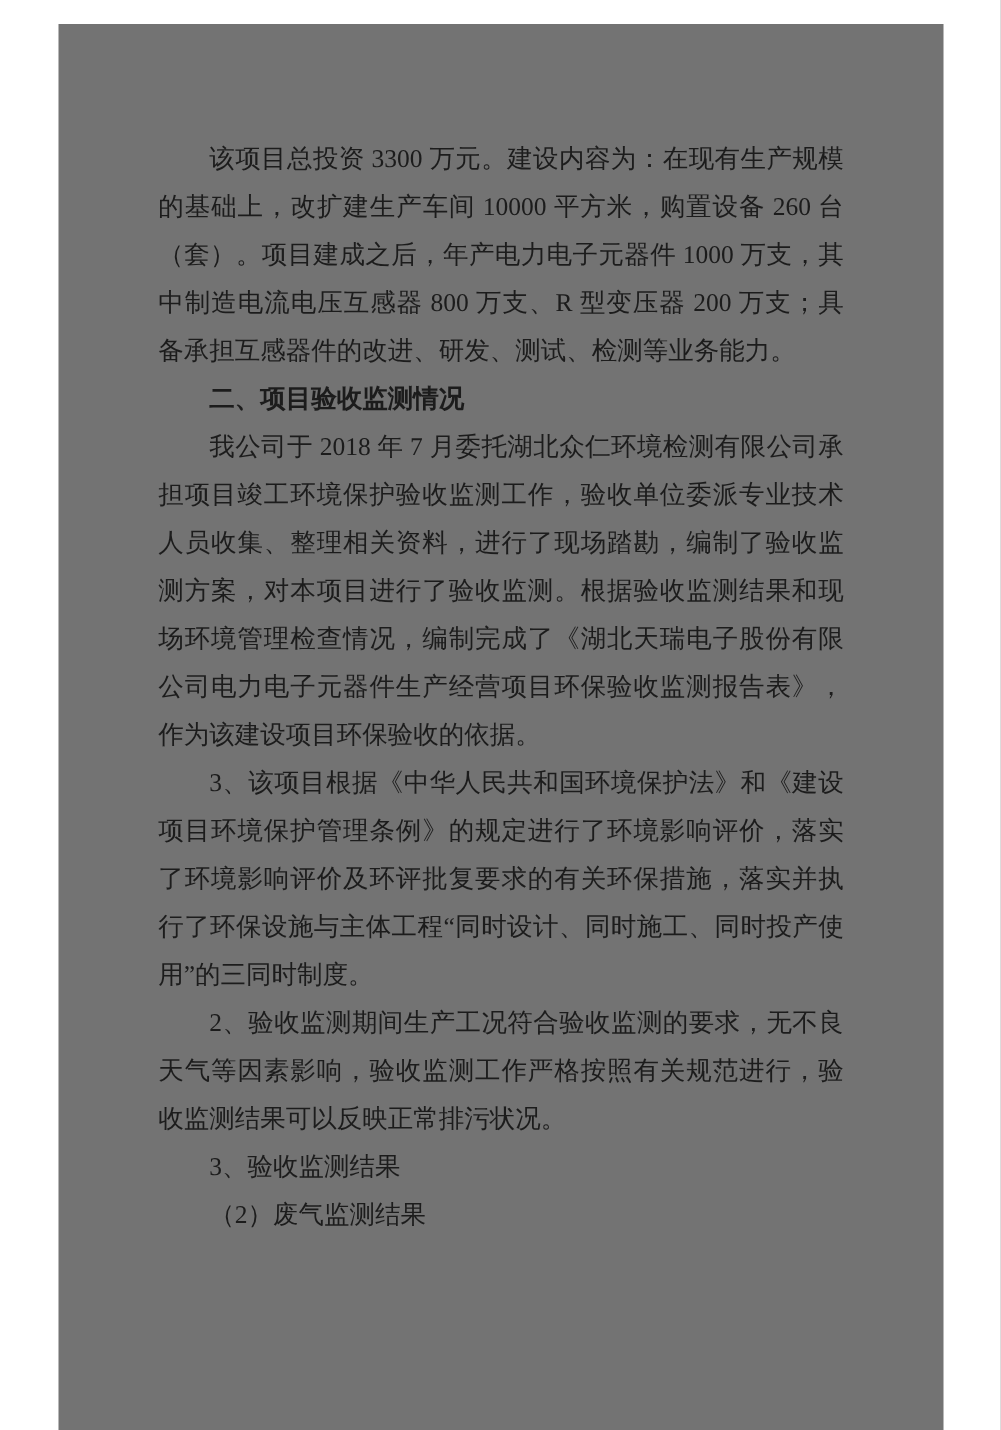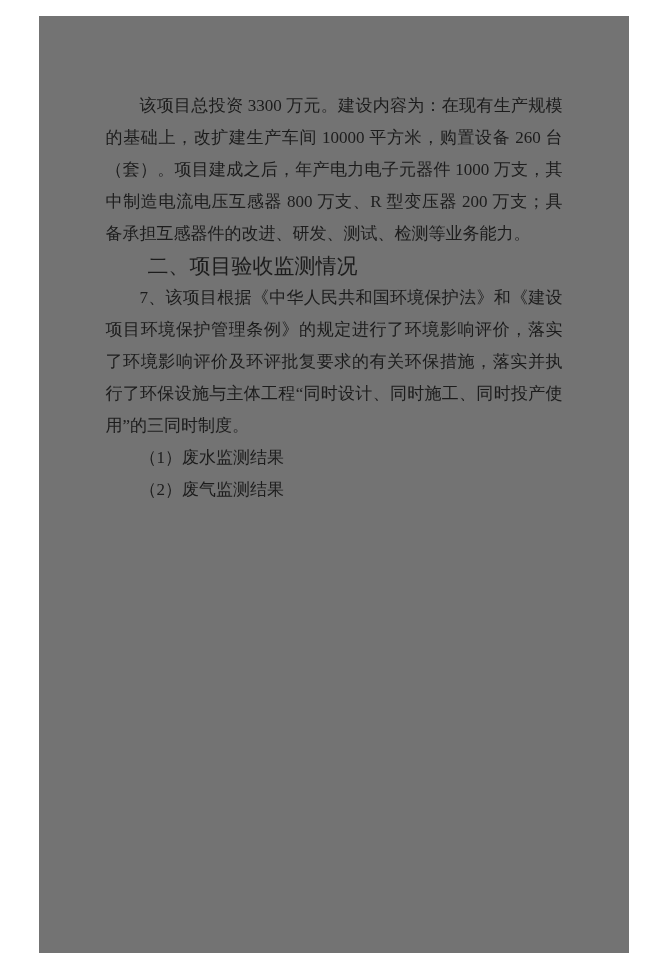--- a/index.html
+++ b/index.html
@@ -24,29 +24,31 @@
     line-height: 32px;
     text-align: justify;
   }
   .para {
     margin: 0;
     text-indent: 2em;
   }
   .heading {
     margin: 0;
     text-indent: 2em;
-    font-size: 21px;
-    font-weight: normal;
+    font-size: 17px;
+    font-weight: bold;
     line-height: 32px;
   }
 </style>
 </head>
 <body>
 
 <div class="page">
   <div class="doc-body">
     <p class="para">该项目总投资 3300 万元。建设内容为：在现有生产规模的基础上，改扩建生产车间 10000 平方米，购置设备 260 台（套）。项目建成之后，年产电力电子元器件 1000 万支，其中制造电流电压互感器 800 万支、R 型变压器 200 万支；具备承担互感器件的改进、研发、测试、检测等业务能力。</p>
     <h2 class="heading">二、项目验收监测情况</h2>
-    <p class="para">7、该项目根据《中华人民共和国环境保护法》和《建设项目环境保护管理条例》的规定进行了环境影响评价，落实了环境影响评价及环评批复要求的有关环保措施，落实并执行了环保设施与主体工程“同时设计、同时施工、同时投产使用”的三同时制度。</p>
-    <p class="para">（1）废水监测结果</p>
+    <p class="para">我公司于 2018 年 7 月委托湖北众仁环境检测有限公司承担项目竣工环境保护验收监测工作，验收单位委派专业技术人员收集、整理相关资料，进行了现场踏勘，编制了验收监测方案，对本项目进行了验收监测。根据验收监测结果和现场环境管理检查情况，编制完成了《湖北天瑞电子股份有限公司电力电子元器件生产经营项目环保验收监测报告表》，作为该建设项目环保验收的依据。</p>
+    <p class="para">3、该项目根据《中华人民共和国环境保护法》和《建设项目环境保护管理条例》的规定进行了环境影响评价，落实了环境影响评价及环评批复要求的有关环保措施，落实并执行了环保设施与主体工程“同时设计、同时施工、同时投产使用”的三同时制度。</p>
+    <p class="para">2、验收监测期间生产工况符合验收监测的要求，无不良天气等因素影响，验收监测工作严格按照有关规范进行，验收监测结果可以反映正常排污状况。</p>
+    <p class="para">3、验收监测结果</p>
     <p class="para">（2）废气监测结果</p>
   </div>
 </div>
 
 </body></html>

